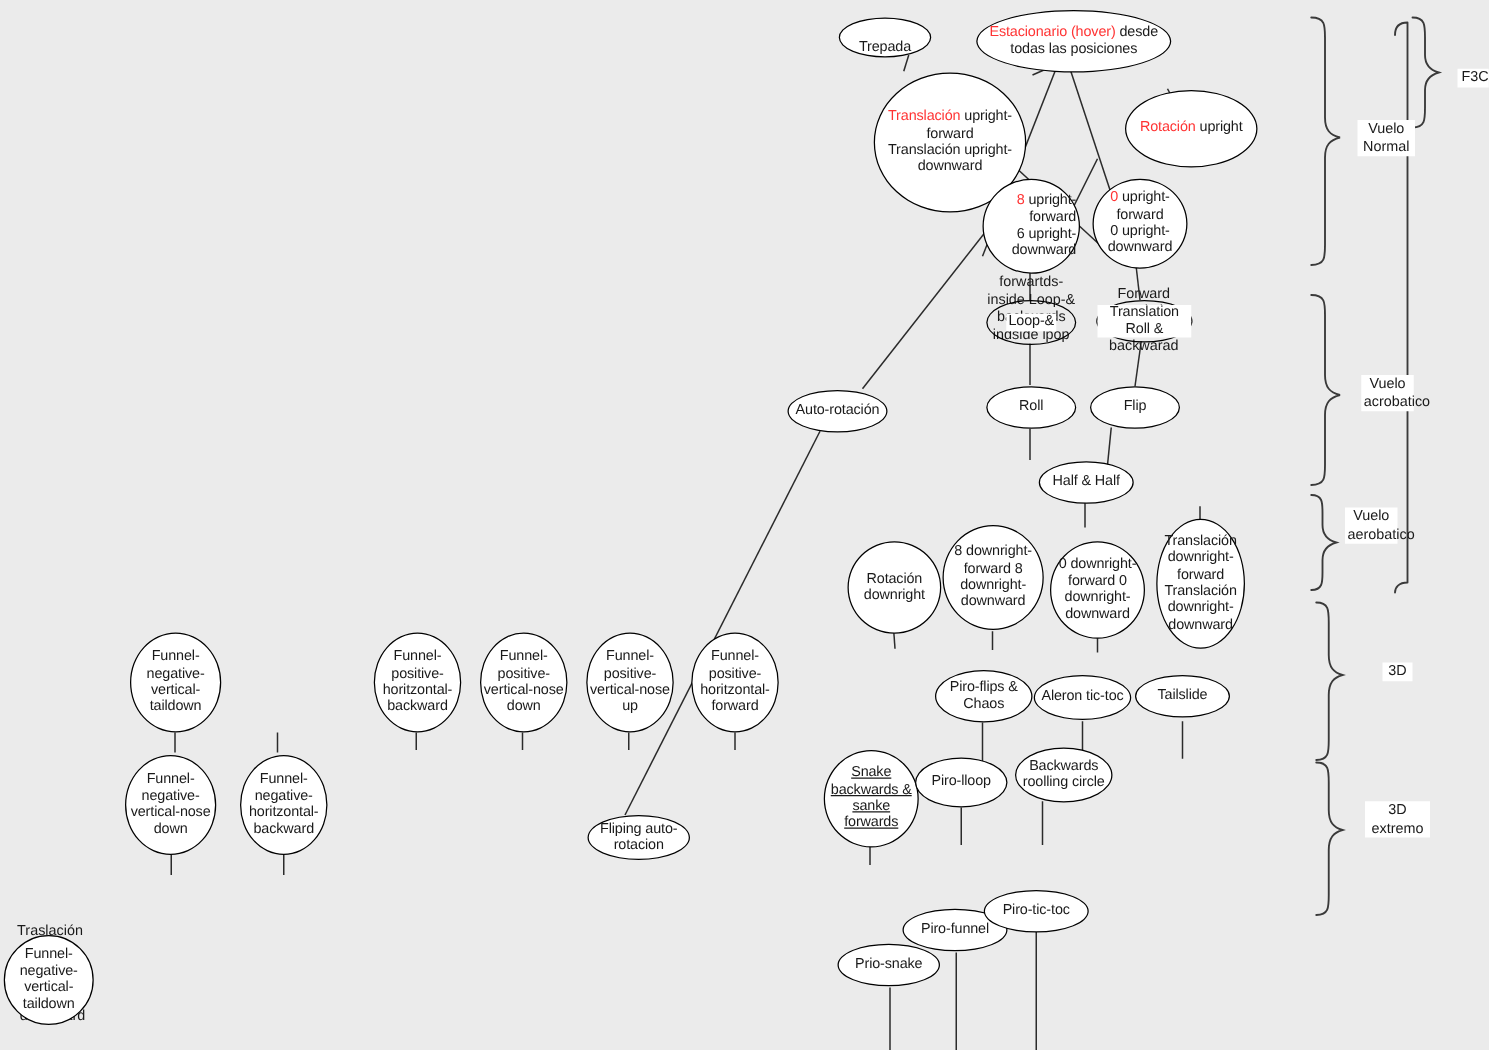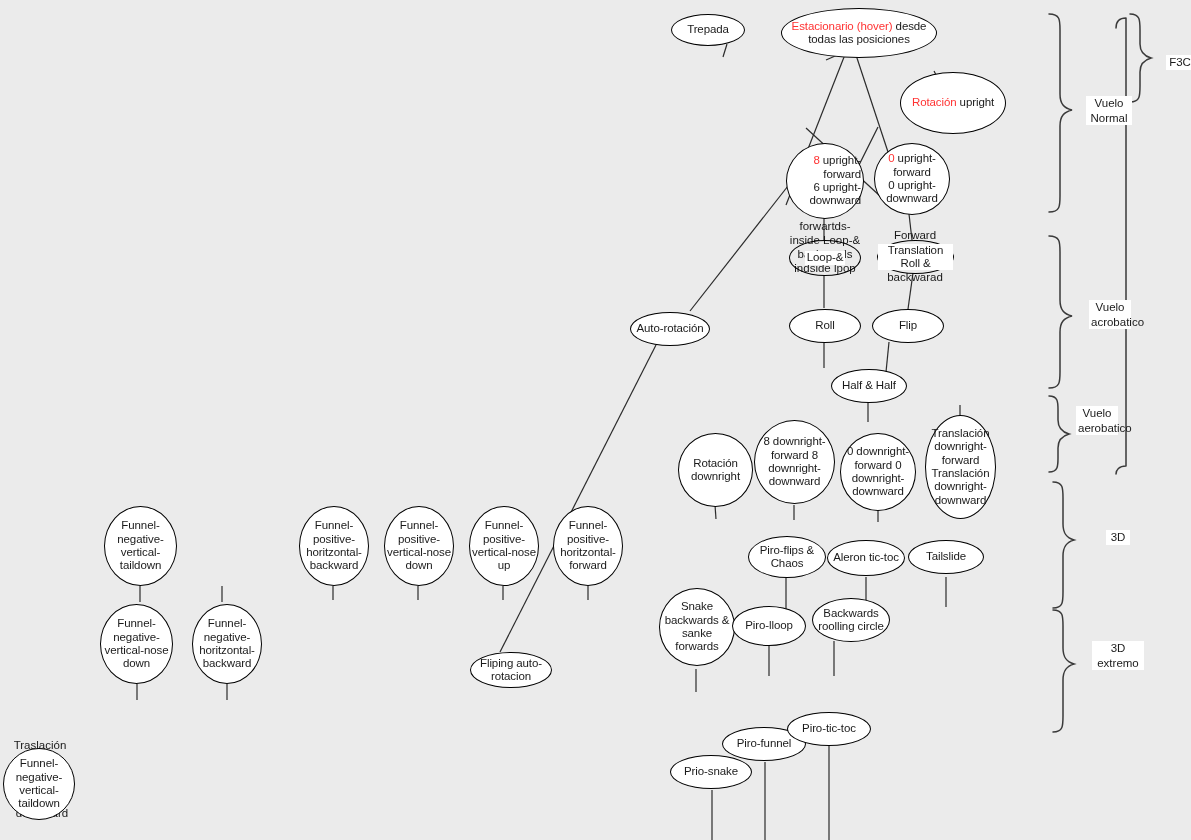--- a/index.html
+++ b/index.html
@@ -109,28 +109,31 @@
       <path d="M1049 14 C1060 14 1060 20 1060 30 L1060 94 C1060 104 1064 108 1072 110 C1064 112 1060 116 1060 126 L1060 196 C1060 206 1060 212 1049 212"></path>
       <path d="M1049 236 C1060 236 1060 242 1060 252 L1060 300 C1060 310 1064 314 1072 316 C1064 318 1060 322 1060 332 L1060 372 C1060 382 1060 388 1049 388"></path>
       <path d="M1049 396 C1058 396 1058 402 1058 410 L1058 420 C1058 428 1062 432 1069 434 C1062 436 1058 440 1058 448 L1058 458 C1058 466 1058 472 1049 472"></path>
       <path d="M1053 482 C1063 482 1063 488 1063 498 L1063 524 C1063 534 1067 538 1074 540 C1067 542 1063 546 1063 556 L1063 592 C1063 602 1063 608 1053 608"></path>
       <path d="M1053 610 C1063 610 1063 616 1063 626 L1063 648 C1063 658 1067 662 1074 664 C1067 666 1063 670 1063 680 L1063 716 C1063 726 1063 732 1053 732"></path>
       <path d="M1130 14 C1140 14 1140 20 1140 30 L1140 44 C1140 52 1144 56 1151 58 C1144 60 1140 64 1140 72 L1140 86 C1140 96 1140 102 1130 102"></path>
       <path d="M1126 18 L1126 466 M1126 18 C1119 18 1116 22 1116 28 M1126 466 C1119 466 1116 470 1116 474"></path>
     </g>
   </svg>
 
-  <div class="node" style="left:671px;top:14px;width:74px;height:32px;">
+  <div class="node" style="left:671px;top:14px;width:74px;height:32px;align-items:flex-end;">
     <span class="lbl">Trepada</span>
   </div>
 
   <div class="node" style="left:781px;top:8px;width:156px;height:50px;">
     <span class="lbl"><span class="red">Estacionario (hover)</span><span> desde todas las posiciones</span></span>
   </div>
 
+  <div class="node" style="left:699px;top:58px;width:122px;height:112px;">
+    <span class="lbl"><span class="red">Translación</span><span> upright-forward</span><br><span>Translación upright-downward</span></span>
+  </div>
 
   <div class="node" style="left:900px;top:72px;width:106px;height:62px;">
     <span class="lbl"><span class="red">Rotación</span><span> upright</span></span>
   </div>
 
   <div class="node" style="left:786px;top:143px;width:78px;height:76px;text-align:right;">
     <span class="lbl"><span class="red">8</span><span> upright-forward</span><br><span>6 upright-downward</span></span>
   </div>
 
   <div class="node" style="left:874px;top:143px;width:76px;height:72px;">
@@ -184,21 +187,21 @@
   </div>
 
   <div class="node" style="left:827px;top:540px;width:78px;height:36px;">
     <span class="lbl">Aleron tic-toc</span>
   </div>
 
   <div class="node" style="left:908px;top:540px;width:76px;height:34px;">
     <span class="lbl">Tailslide</span>
   </div>
 
-  <div class="node" style="left:659px;top:588px;width:76px;height:78px;">
+  <div class="node" style="left:659px;top:600px;width:76px;height:78px;text-decoration:underline;">
     <span class="lbl">Snake backwards &amp; sanke forwards</span>
   </div>
 
   <div class="node" style="left:732px;top:606px;width:74px;height:40px;">
     <span class="lbl">Piro-lloop</span>
   </div>
 
   <div class="node" style="left:812px;top:598px;width:78px;height:44px;">
     <span class="lbl">Backwards roolling circle</span>
   </div>

